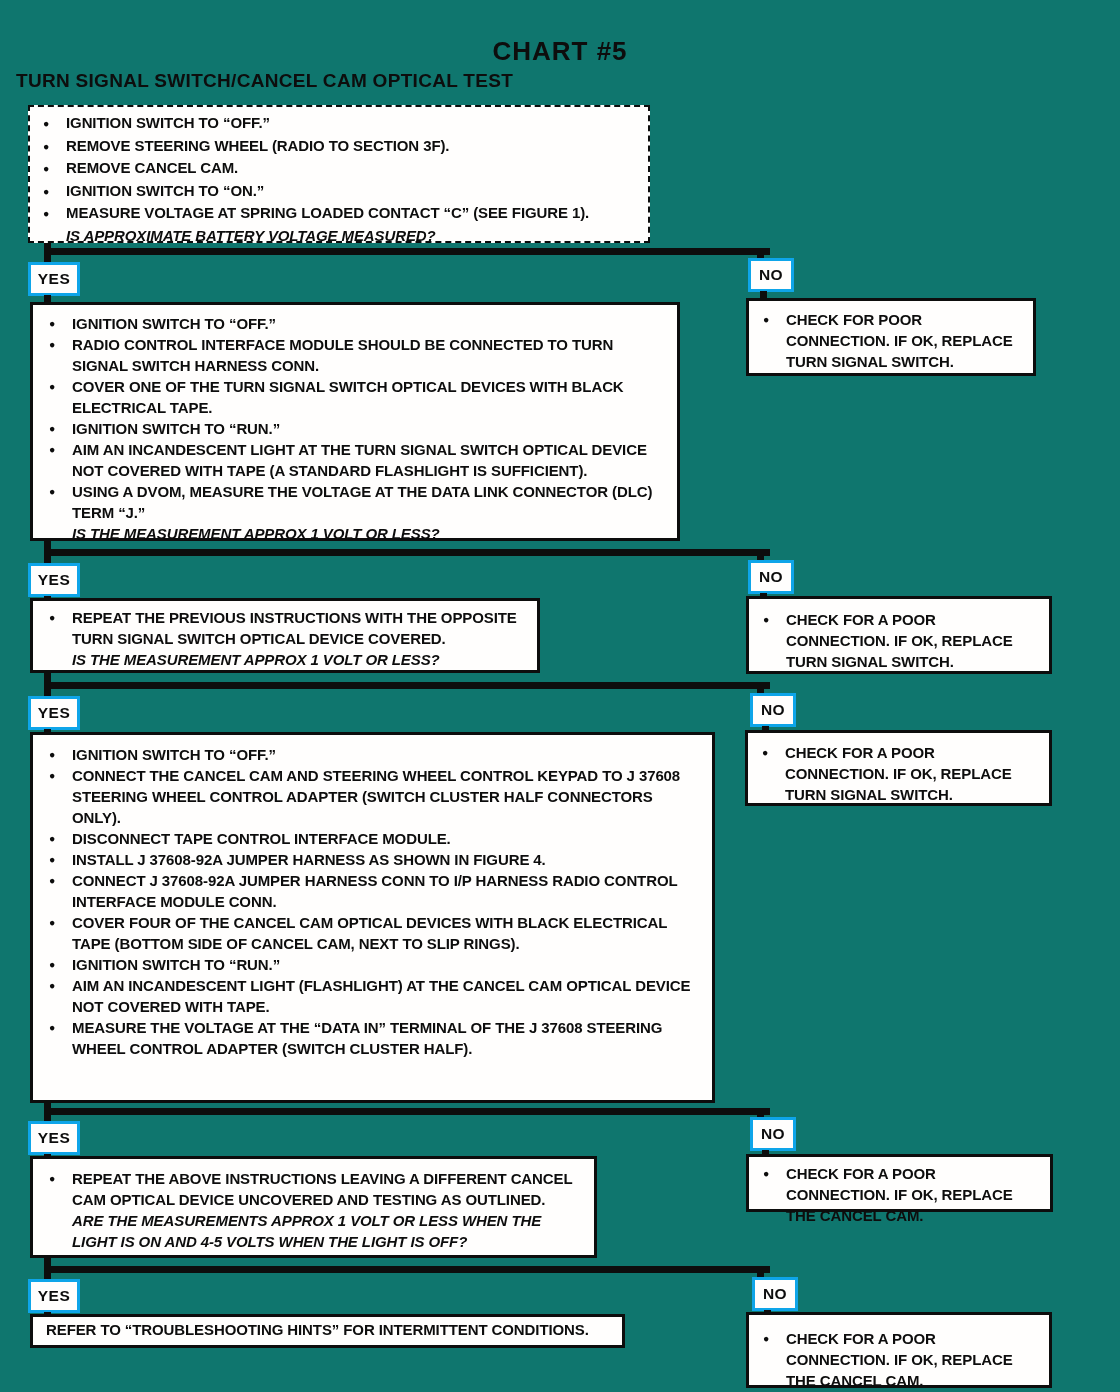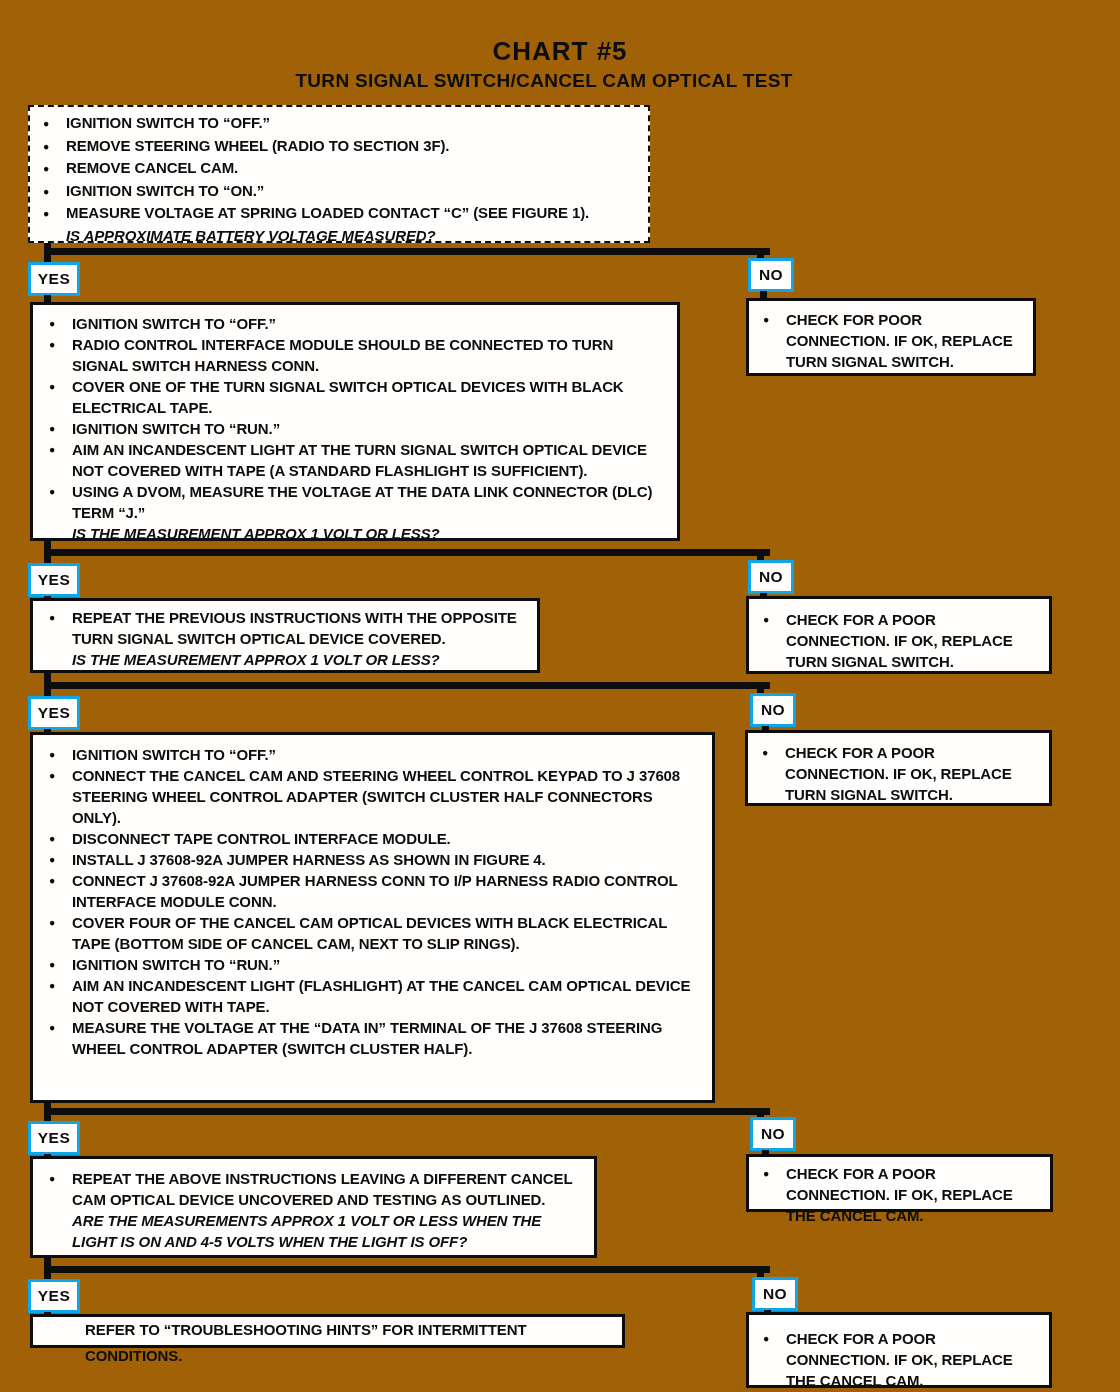--- a/index.html
+++ b/index.html
@@ -1,29 +1,29 @@
 <!DOCTYPE html>
 <html><head>
 <meta charset="utf-8">
 <style>
   html,body { margin:0; padding:0; background:#ffffff; }
   .page {
-    position:relative; width:1120px; height:1392px; background:#a16207;
+    position:relative; width:1120px; height:1392px; background:#0f766e;
     font-family:"Liberation Sans", sans-serif; color:#0d0d0d;
     font-weight:bold; overflow:hidden;
   }
   .title {
     position:absolute; left:0; top:36px; width:1120px; text-align:center;
     font-size:26px; letter-spacing:1px;
   }
   .subtitle {
-    position:absolute; left:4px; top:70px; width:1080px; text-align:center;
+    position:absolute; left:16px; top:70px; width:1080px; 
     font-size:19px; letter-spacing:0.3px;
   }
-  .box { position:absolute; border:3px solid #0d0d0d; background:#fffefd; box-sizing:border-box;padding-left:39px; }
+  .box { position:absolute; border:3px solid #0d0d0d; background:#fffefd; box-sizing:border-box; }
   .dashedbox { border:2.5px dashed #0d0d0d; }
   .label-box {
     position:absolute; border:3px solid #0ea5e9; background:#fffefd; box-sizing:border-box;
     display:flex; align-items:center; justify-content:center;
     font-size:15.5px; letter-spacing:0.5px;
   }
   .ln { position:absolute; background:#0d0d0d; }
   .bullets { }
   .bullet-item { display:flex; align-items:flex-start; }
   .dot { flex:0 0 27px; font-size:10.5px; line-height:21px; padding-left:4px; box-sizing:border-box; }

